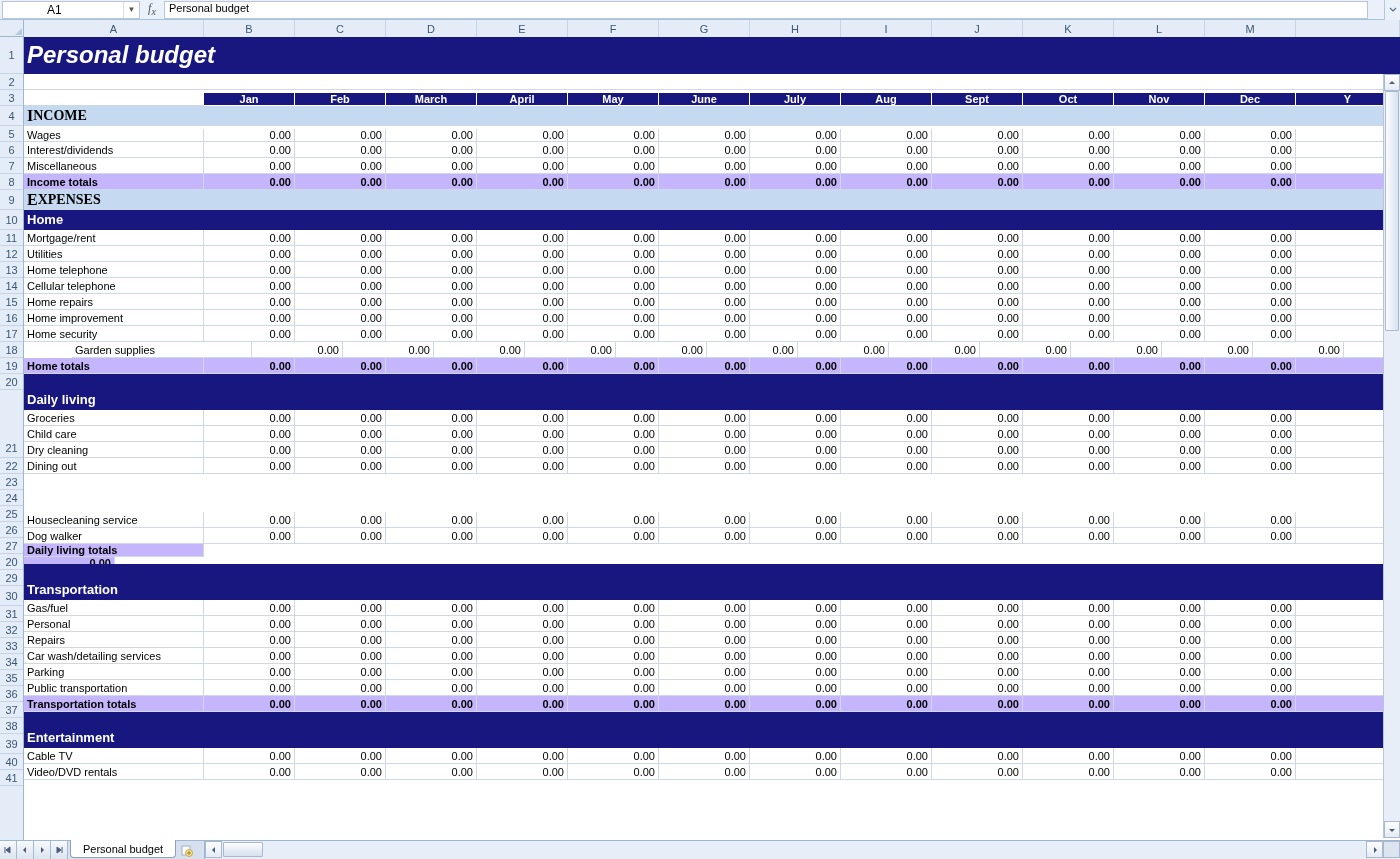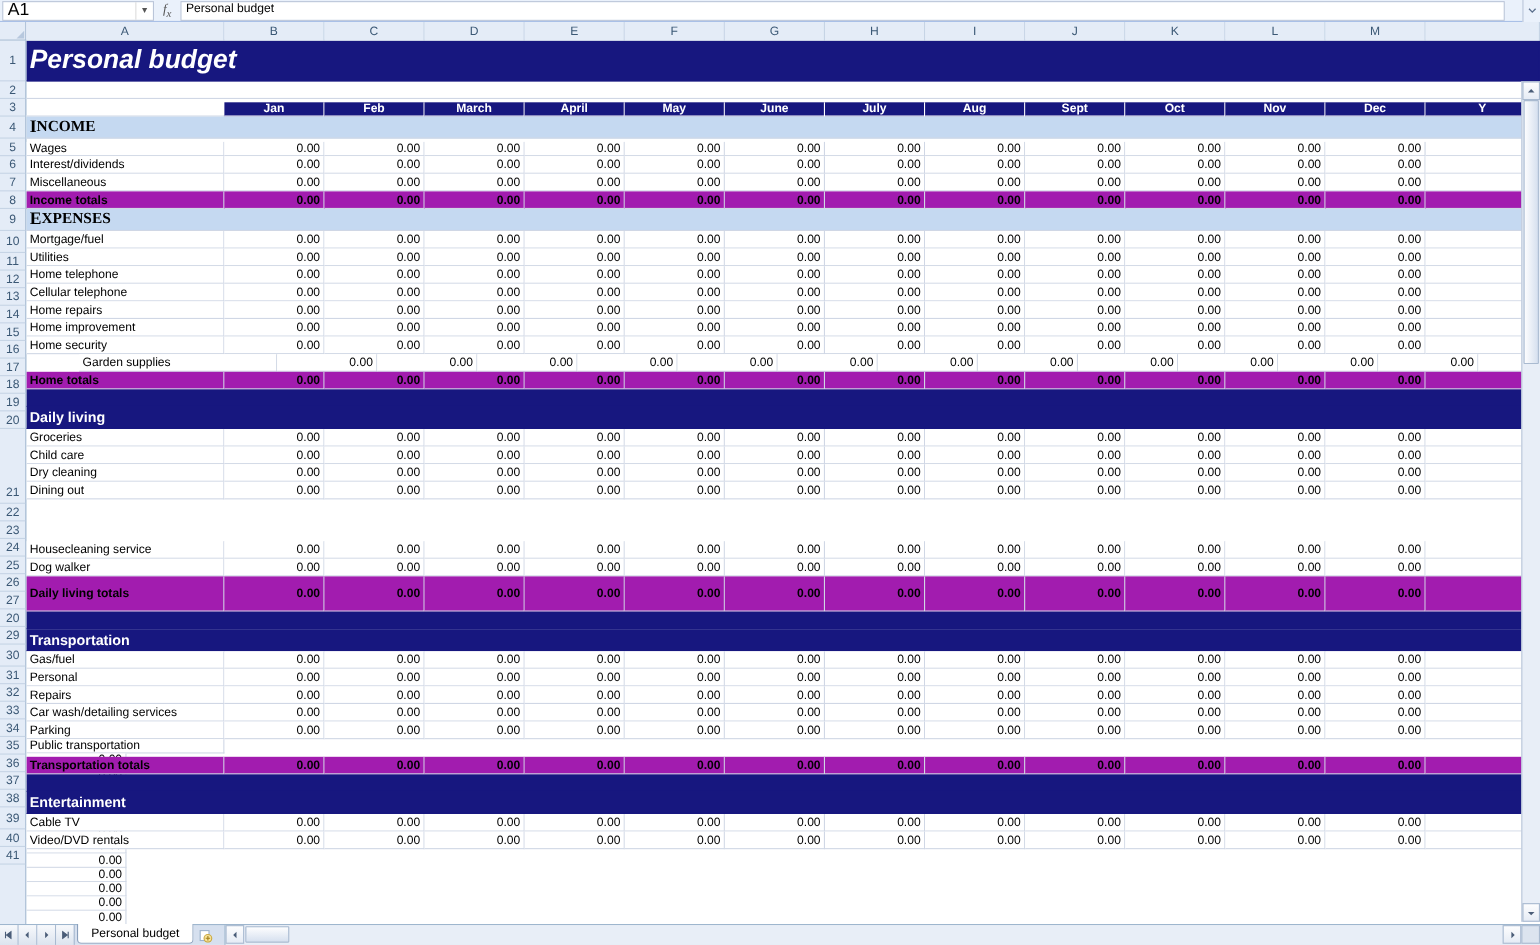--- a/index.html
+++ b/index.html
@@ -1,19 +1,19 @@
 <!DOCTYPE html>
 <html><head>
 <meta charset="utf-8">
 <style>
 *{box-sizing:border-box;margin:0;padding:0;}
 body{font-family:Tahoma,Arial,sans-serif;font-size:11px;background:#fff;overflow:hidden;width:1400px;height:859px;position:relative;}
 .formula-bar{height:20px;border-bottom:1px solid #a9c0e7;display:flex;align-items:center;background:#eaf1fb;}
 .name-box-wrap{width:138px;display:flex;align-items:center;height:18px;background:#fff;border:1px solid #bac5d9;margin-left:2px;}
-.name-box{flex:1;padding:0 4px;font-size:16px;}
+.name-box{flex:1;padding:0 4px;font-size:12px;margin-left:40px;}
 .name-box-dd{width:16px;text-align:center;color:#555;border-left:1px solid #ddd;height:16px;line-height:16px;font-size:8px;}
 .fx-ctrl{display:flex;align-items:center;padding:0 4px;gap:4px;}
 .fx-btn{width:16px;height:16px;display:flex;align-items:center;justify-content:center;color:#555;}
 .fx-icon{font-style:italic;font-family:'Times New Roman',serif;font-size:12px;}
 .formula-input{flex:1;height:18px;background:#fff;border:1px solid #bac5d9;padding:0 4px;font-size:11px;margin-right:16px;}
 .fb-expand{width:16px;height:20px;display:flex;align-items:center;justify-content:center;background:#eaf1fb;border-left:1px solid #bac5d9;}
 .fb-expand svg{width:10px;height:10px;}
 
 .grid-area{position:relative;height:820px;display:flex;}
 .row-hdrs{width:24px;background:#e4ecf7;border-right:1px solid #9eb6ce;flex-shrink:0;}
@@ -28,21 +28,21 @@
 .cell{border-right:1px solid #d0d7e5;border-bottom:1px solid #d0d7e5;padding:0 3px;overflow:hidden;white-space:nowrap;display:flex;align-items:center;font-size:11px;}
 .title-row .cell{background:#17177f;color:#fff;border-color:#17177f;}
 .title-text{font-size:24px;font-weight:bold;font-style:italic;}
 .month-hdr .cell{background:#17177f;color:#fff;font-weight:bold;justify-content:center;border-right:1px solid #fff;border-bottom:1px solid #fff;}
 .month-hdr .label-cell{background:#fff;border-right:1px solid #d0d7e5;border-bottom:1px solid #d0d7e5;}
 .section-hdr .cell{background:#c5d9f1;font-weight:bold;font-size:14px;}
 .section-hdr .sc{font-variant:small-caps;}
 .cat-hdr .cell{background:#17177f;color:#fff;font-weight:bold;font-size:13px;border-color:#17177f;}
 .data-row .cell{background:#fff;}
 .data-row .num{justify-content:flex-end;}
-.total-row .cell{background:#a21caf;font-weight:bold;}
+.total-row .cell{background:#c4b5fd;font-weight:bold;}
 .total-row .num{justify-content:flex-end;}
 .blank-row .cell{background:#17177f;border-color:#17177f;}
 .label-cell{width:180px;flex-shrink:0;}
 .mcell{width:91px;flex-shrink:0;}
 
 .vscroll{position:absolute;right:0;top:37px;bottom:19px;width:17px;background:#e8eef7;border-left:1px solid #bac5d9;}
 .vscroll-btn{height:17px;background:linear-gradient(#fdfdfe,#e6ecf5);border:1px solid #a9bad0;display:flex;align-items:center;justify-content:center;}
 .vscroll-thumb{position:absolute;top:17px;left:1px;right:1px;height:240px;background:linear-gradient(90deg,#fdfdfe,#d6e0ef);border:1px solid #a9bad0;border-radius:1px;}
 .vscroll-btn.bottom{position:absolute;bottom:0;left:0;right:0;}
 
@@ -243,22 +243,25 @@
           <div class="cell mcell num">0.00</div>
           <div class="cell mcell num">0.00</div>
           <div class="cell" style="flex: 1 1 0%;"></div>
         </div>
         <div class="grow section-hdr" style="height: 20px;">
           <div class="cell" style="width: 100%; font-family: Georgia, serif;">
             <span class="sc" style="font-size:16px">E</span>
             <span class="sc">XPENSES</span>
           </div>
         </div>
-        <div class="grow data-row" style="height: 16px;">
-          <div class="cell label-cell">Mortgage/fuel</div>
+        <div class="grow cat-hdr" style="height: 20px;">
+          <div class="cell" style="width: 100%;">Home</div>
+        </div>
+        <div class="grow data-row" style="height: 16px;">
+          <div class="cell label-cell">Mortgage/rent</div>
           <div class="cell mcell num">0.00</div>
           <div class="cell mcell num">0.00</div>
           <div class="cell mcell num">0.00</div>
           <div class="cell mcell num">0.00</div>
           <div class="cell mcell num">0.00</div>
           <div class="cell mcell num">0.00</div>
           <div class="cell mcell num">0.00</div>
           <div class="cell mcell num">0.00</div>
           <div class="cell mcell num">0.00</div>
           <div class="cell mcell num">0.00</div>
@@ -489,21 +492,21 @@
           <div class="cell mcell num">0.00</div>
           <div class="cell mcell num">0.00</div>
           <div class="cell mcell num">0.00</div>
           <div class="cell mcell num">0.00</div>
           <div class="cell mcell num">0.00</div>
           <div class="cell mcell num">0.00</div>
           <div class="cell mcell num">0.00</div>
           <div class="cell mcell num">0.00</div>
           <div class="cell" style="flex: 1 1 0%;"></div>
         </div>
-        <div class="grow total-row" style="height: 32px;">
+        <div class="grow total-row" style="height: 20px; flex-direction: column;">
           <div class="cell label-cell">Daily living totals</div>
           <div class="cell mcell num">0.00</div>
           <div class="cell mcell num">0.00</div>
           <div class="cell mcell num">0.00</div>
           <div class="cell mcell num">0.00</div>
           <div class="cell mcell num">0.00</div>
           <div class="cell mcell num">0.00</div>
           <div class="cell mcell num">0.00</div>
           <div class="cell mcell num">0.00</div>
           <div class="cell mcell num">0.00</div>
@@ -591,21 +594,21 @@
           <div class="cell mcell num">0.00</div>
           <div class="cell mcell num">0.00</div>
           <div class="cell mcell num">0.00</div>
           <div class="cell mcell num">0.00</div>
           <div class="cell mcell num">0.00</div>
           <div class="cell mcell num">0.00</div>
           <div class="cell mcell num">0.00</div>
           <div class="cell mcell num">0.00</div>
           <div class="cell" style="flex: 1 1 0%;"></div>
         </div>
-        <div class="grow data-row" style="height: 16px; flex-direction: column;">
+        <div class="grow data-row" style="height: 16px;">
           <div class="cell label-cell">Public transportation</div>
           <div class="cell mcell num">0.00</div>
           <div class="cell mcell num">0.00</div>
           <div class="cell mcell num">0.00</div>
           <div class="cell mcell num">0.00</div>
           <div class="cell mcell num">0.00</div>
           <div class="cell mcell num">0.00</div>
           <div class="cell mcell num">0.00</div>
           <div class="cell mcell num">0.00</div>
           <div class="cell mcell num">0.00</div>

